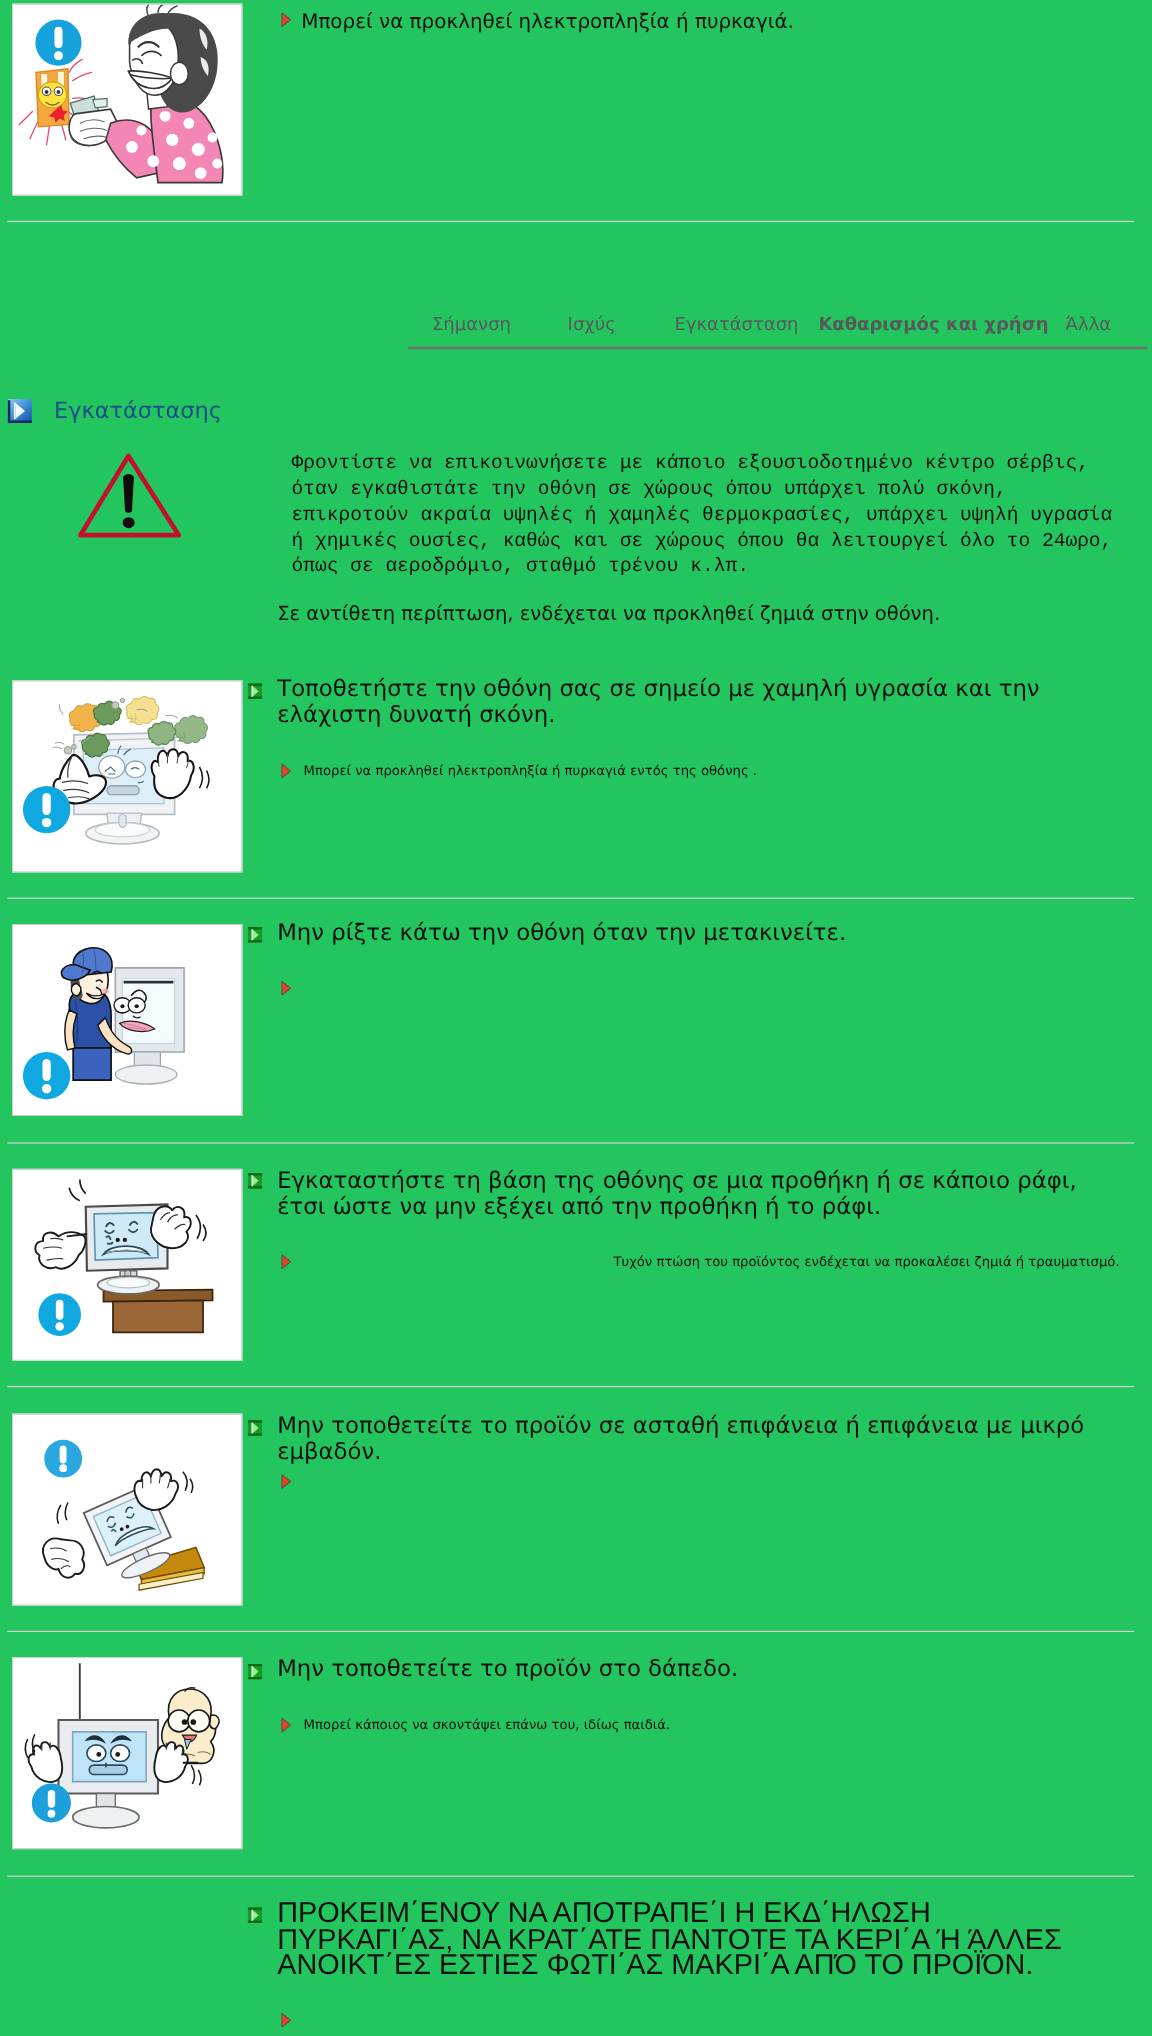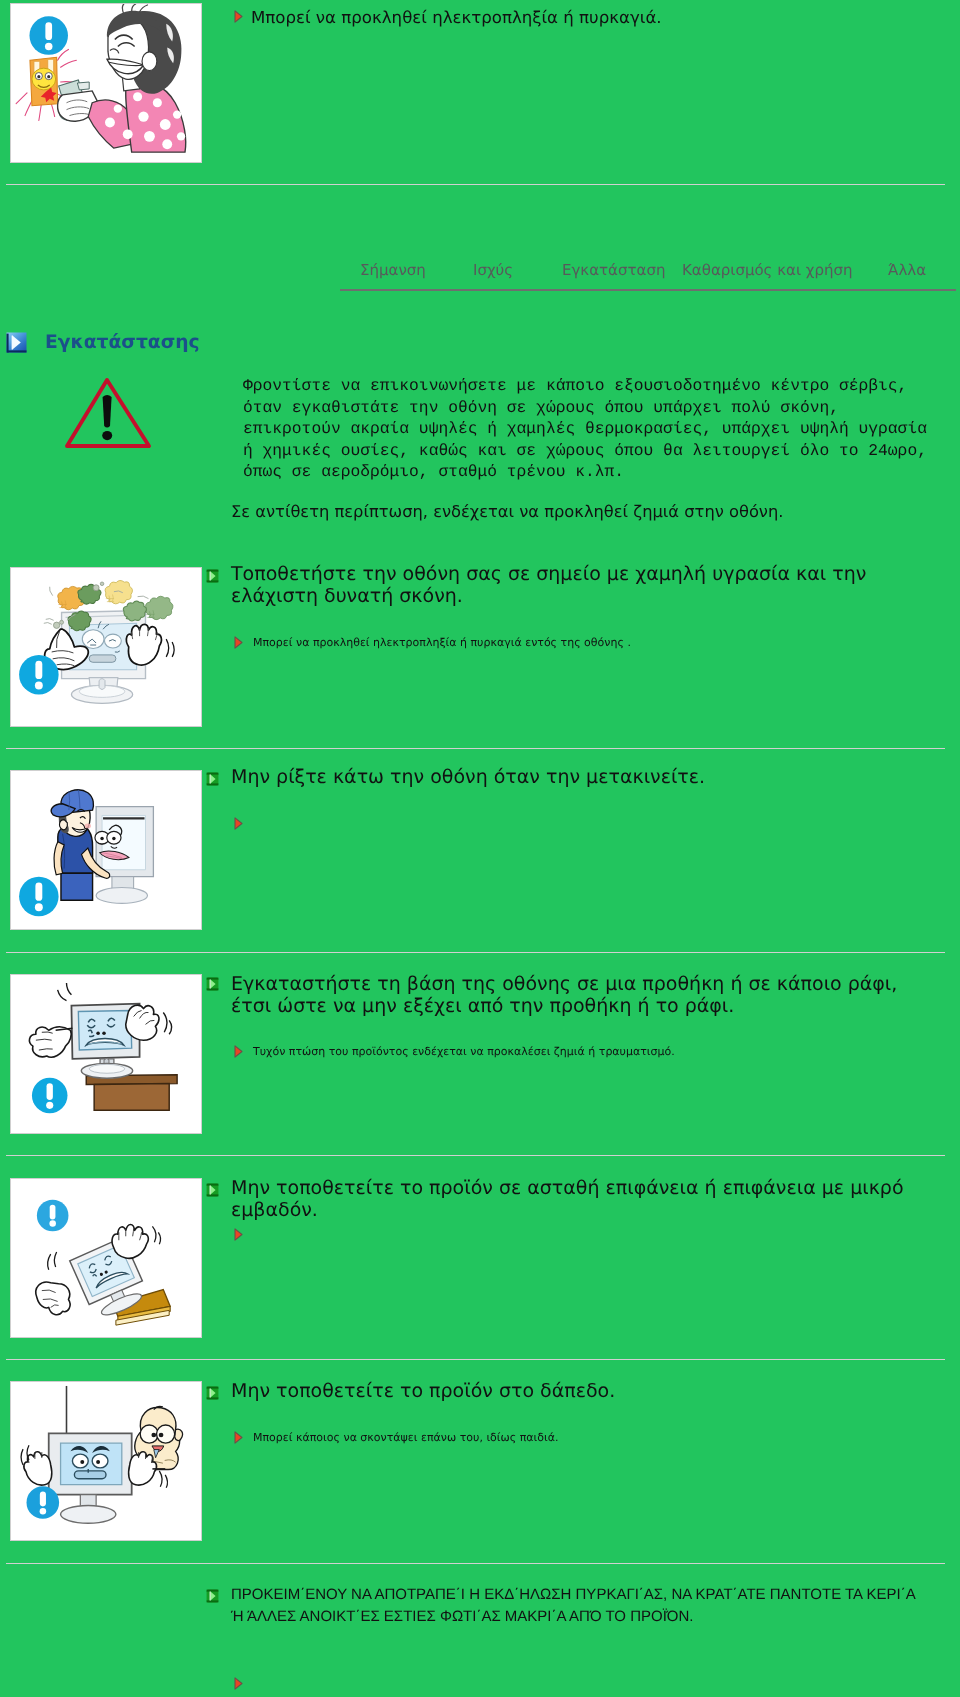--- a/index.html
+++ b/index.html
@@ -13,24 +13,24 @@
 
   
   .rule{position:absolute;left:6px;width:939px;height:1px;background:#d0d0d0;}
 
   
   .abs{position:absolute;}
 
   .bodytext{font-size:16.3px;line-height:21.5px;color:#111;}
   .maintext{font-size:19px;line-height:21.5px;color:#111;}
   .subtext{font-size:11px;line-height:21.5px;color:#111;}
-  .caps{font-family:"Liberation Sans",sans-serif;font-size:15px;line-height:21.5px;}
+  .caps{font-family:"Liberation Sans",sans-serif;font-size:24px;line-height:21.5px;}
 
   
-  .heading{position:absolute;font-size:18.7px;font-weight:bold;color:#1b4f8a;}
+  .heading{position:absolute;font-size:18.7px;font-weight:normal;color:#1b4f8a;}
 
   
   .tabbar{position:absolute;}
   .tabbar .tab{font-size:15px;color:#58595b;white-space:nowrap;line-height:18px;}
   .tabline{position:absolute;height:1px;background:#808080;}
 
   .bullet{position:absolute;}
 </style>
 </head>
 <body>
@@ -132,21 +132,21 @@
     <path d="M1.0 0.9 L8.0 6.5 L1.0 12.1 Z" fill="#ea4424" stroke="#6b504a" stroke-width="1.1" stroke-linejoin="round"></path>
   </svg>
   <div class="abs maintext" style="left:251px;top:7px;width:690px;font-size:16.6px;">Μπορεί να προκληθεί ηλεκτροπληξία ή πυρκαγιά.</div>
 
   <div class="rule" style="top:184px;"></div>
 
   <div class="tabbar" style="left:340px;top:261px;width:616px;height:20px;">
     <span class="tab" style="position:absolute;left:20px;">Σήμανση</span>
     <span class="tab" style="position:absolute;left:133px;">Ισχύς</span>
     <span class="tab" style="position:absolute;left:222px;">Εγκατάσταση</span>
-    <span class="tab" style="position:absolute;left:342px;">Καθαρισμός και χρήση</span>
+    <span class="tab" style="position:absolute;left:342px;font-weight:bold;">Καθαρισμός και χρήση</span>
     <span class="tab" style="position:absolute;left:548px;">Άλλα</span>
   </div>
   <div class="tabline" style="left:340px;top:289px;width:616px;height:1.5px;background:#6e6e6e;"></div>
 
   <svg class="abs" style="left:6px;top:332px;" width="21" height="21" viewBox="0 0 21 21">
     <defs>
       <linearGradient id="bluegrad" x1="0.05" y1="0" x2="0.95" y2="1">
         <stop offset="0" stop-color="#8ec9f2"></stop>
         <stop offset="0.35" stop-color="#55a2e0"></stop>
         <stop offset="0.7" stop-color="#2d72c6"></stop>
@@ -427,21 +427,21 @@
     <rect x="0.6" y="0.6" width="11.8" height="12.8" rx="1.6" fill="#169c24"></rect>
     <path d="M0.6 0.6 h11.8 v2.0 h-11.8 z" fill="#0a6b12"></path>
     <path d="M0.6 11.4 h11.8 v2.0 h-11.8 z" fill="#0a6b12"></path>
     <path d="M3.6 2.4 L3.6 11.6 L4.8 11.6 L4.8 2.4 Z" fill="#f2fff0"></path>
     <path d="M4.8 2.8 L9.6 7 L4.8 11.2 Z" fill="#8df08a"></path>
   </svg>
   <div class="abs maintext" style="left:231px;top:974px;width:700px;">Εγκαταστήστε τη βάση της οθόνης σε μια προθήκη ή σε κάποιο ράφι, έτσι ώστε να μην εξέχει από την προθήκη ή το ράφι.</div>
   <svg class="abs bullet" style="left:234px;top:1045px;" width="9" height="13" viewBox="0 0 9 13">
     <path d="M1.0 0.9 L8.0 6.5 L1.0 12.1 Z" fill="#ea4424" stroke="#6b504a" stroke-width="1.1" stroke-linejoin="round"></path>
   </svg>
-  <div class="abs subtext" style="left:253px;top:1041px;width:680px;">Τυχόν πτώση του προϊόντος ενδέχεται να προκαλέσει ζημιά ή τραυματισμό.</div>
+  <div class="abs subtext" style="left:253px;top:1041px;width:680px;text-align:right;">Τυχόν πτώση του προϊόντος ενδέχεται να προκαλέσει ζημιά ή τραυματισμό.</div>
   <div class="rule" style="top:1155px;"></div>
 
   <div class="imgbox" style="left:10px;top:1178px;width:192px;height:160px;">
     <svg viewBox="0 0 192 160" xmlns="http://www.w3.org/2000/svg">
       <rect width="192" height="160" fill="#fff"></rect>
 
       <g>
         <circle cx="42" cy="37" r="16" fill="#2ba7e0"></circle>
         <rect x="39" y="26" width="5.8" height="15" rx="2.9" fill="#fff"></rect>
         <circle cx="42" cy="45" r="3.3" fill="#fff"></circle>

